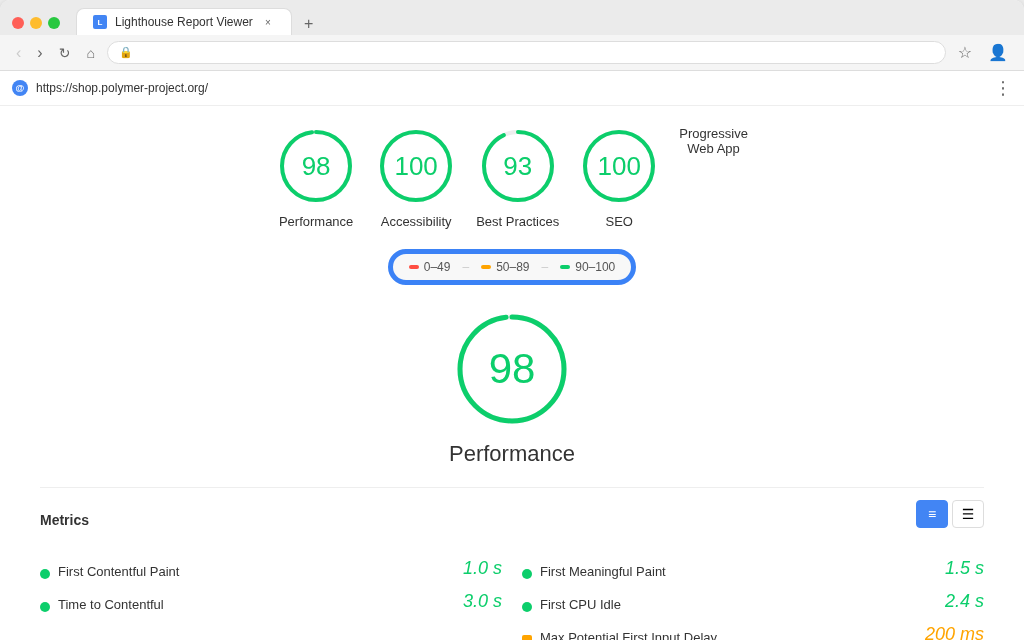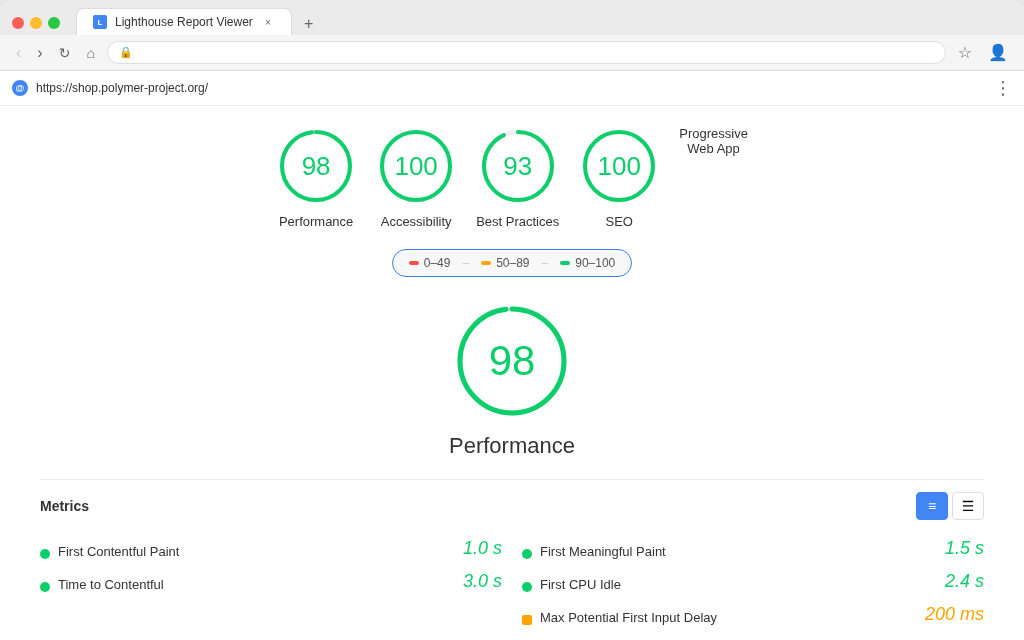--- a/index.html
+++ b/index.html
@@ -232,21 +232,21 @@
     
     .legend {
       display: flex;
       justify-content: center;
       align-items: center;
       gap: 0;
       margin-bottom: 24px;
     }
     .legend-pill {
       background: #f8f8f8;
-      border: 1px solid #3b82f6;
+      border: 5px solid #3b82f6;
       border-radius: 20px;
       padding: 6px 16px;
       display: flex;
       align-items: center;
       gap: 12px;
       font-size: 12px;
       color: #555;
     }
     .legend-item {
       display: flex;
@@ -294,23 +294,23 @@
       font-weight: 400;
     }
 
     
     .metrics-section {
       border-top: 1px solid #eee;
       padding-top: 12px;
     }
     .metrics-header {
       display: flex;
-      align-items: center;
+      align-items: flex-end;
       justify-content: space-between;
-      margin-bottom: 12px;
+      margin-bottom: 24px;
     }
     .metrics-title {
       font-size: 14px;
       font-weight: 600;
       color: #333;
     }
     .view-toggles {
       display: flex;
       gap: 4px;
     }

